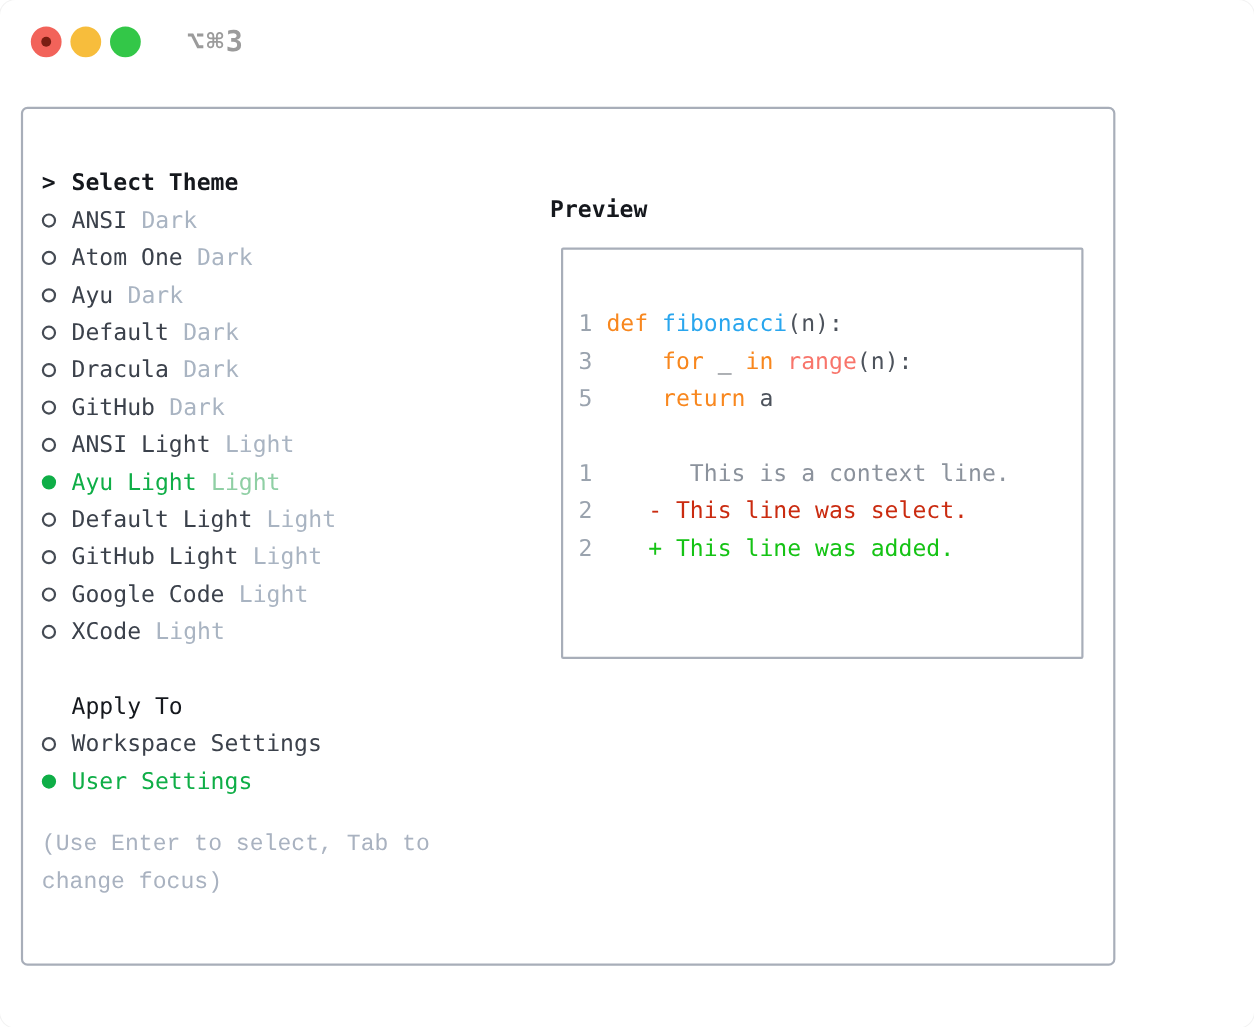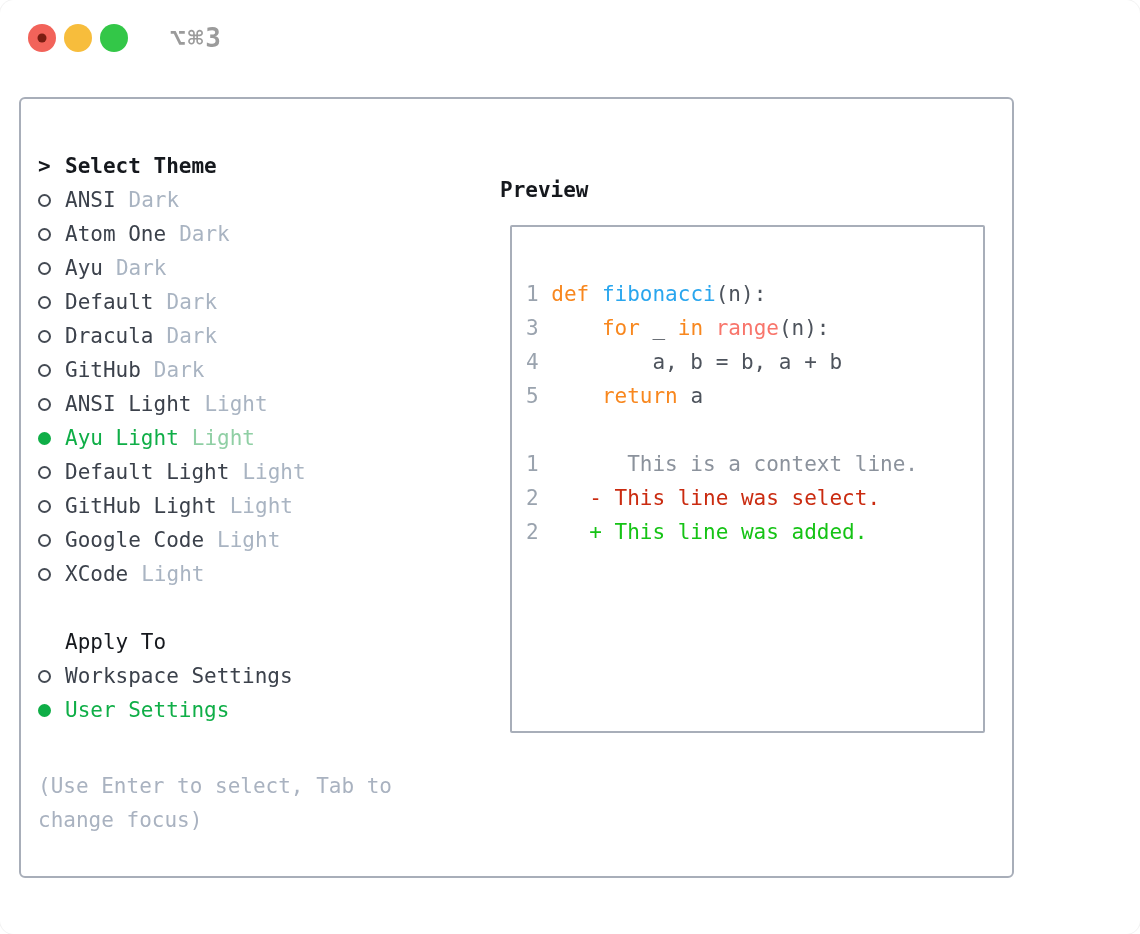--- a/index.html
+++ b/index.html
@@ -54,28 +54,28 @@
   }
   .dot.filled { border-color: var(--selection-green); background: var(--selection-green); }
   .cursor-glyph { font-weight: 700; color: var(--heading-text); font-size: 21px; }
   .heading { font-weight: 700; color: var(--heading-text); }
   .name { color: var(--item-text); }
   .variant { color: var(--suffix-text); margin-left: 13px; }
   .row.selected .name { color: var(--selection-green); }
   .row.selected .variant { color: var(--suffix-selected); }
   .apply-header { height: 34px; margin-top: 34px; margin-left: 27px; color: var(--heading-text); text-align: right; }
   .hint {
-    margin-top: 42px; max-width: 432px;
-    color: var(--hint-text); line-height: 34px;
+    margin-top: 25px; max-width: 432px;
+    color: var(--hint-text); line-height: 34px; font-family: Liberation Mono, monospace;
   }
   
   .preview-header { height: 34px; font-weight: 700; color: var(--heading-text); margin-top: 24px; }
   .preview-box {
     margin-top: 18px; margin-left: 10px;
-    width: 475px; height: 508px;
+    width: 475px; height: 374px;
     border: 2px solid var(--border); border-radius: 2px;
     padding: 50px 14px 0 14px; overflow: hidden;
   }
   .code-line { white-space: pre; height: 34px; line-height: 34px; font-size: 21px; }
   .tk-ln   { color: var(--ln); }
   .tk-code { color: var(--code); }
   .tk-kw   { color: var(--kw); }
   .tk-fn   { color: var(--fn); }
   .tk-num  { color: var(--num); }
   .tk-call { color: var(--call); }
@@ -129,21 +129,20 @@
 
       <div class="hint">(Use Enter to select, Tab to change focus)</div>
     </div>
 
     <div class="right-col">
       <div class="preview-header">Preview</div>
       <div class="preview-box">
         <div>
             <div class="code-line"><span class="tk-ln">1</span><span class="tk-code"> </span><span class="tk-kw">def</span><span class="tk-code"> </span><span class="tk-fn">fibonacci</span><span class="tk-code">(n):</span></div>
             <div class="code-line"><span class="tk-ln">3</span><span class="tk-code">     </span><span class="tk-kw">for</span><span class="tk-code"> _ </span><span class="tk-kw">in</span><span class="tk-code"> </span><span class="tk-call">range</span><span class="tk-code">(n):</span></div>
-            <div class="code-line"><span class="tk-ln">4</span><span class="tk-code">         a, b = b, a + b</span></div>
             <div class="code-line"><span class="tk-ln">5</span><span class="tk-code">     </span><span class="tk-kw">return</span><span class="tk-code"> a</span></div>
             <div class="code-line"></div>
             <div class="code-line"><span class="tk-ln">1</span><span class="tk-ctx">       This is a context line.</span></div>
             <div class="code-line"><span class="tk-ln">2</span><span class="tk-del">    - This line was select.</span></div>
             <div class="code-line"><span class="tk-ln">2</span><span class="tk-add">    + This line was added.</span></div>
           </div>
       </div>
     </div>
 
   </div>

